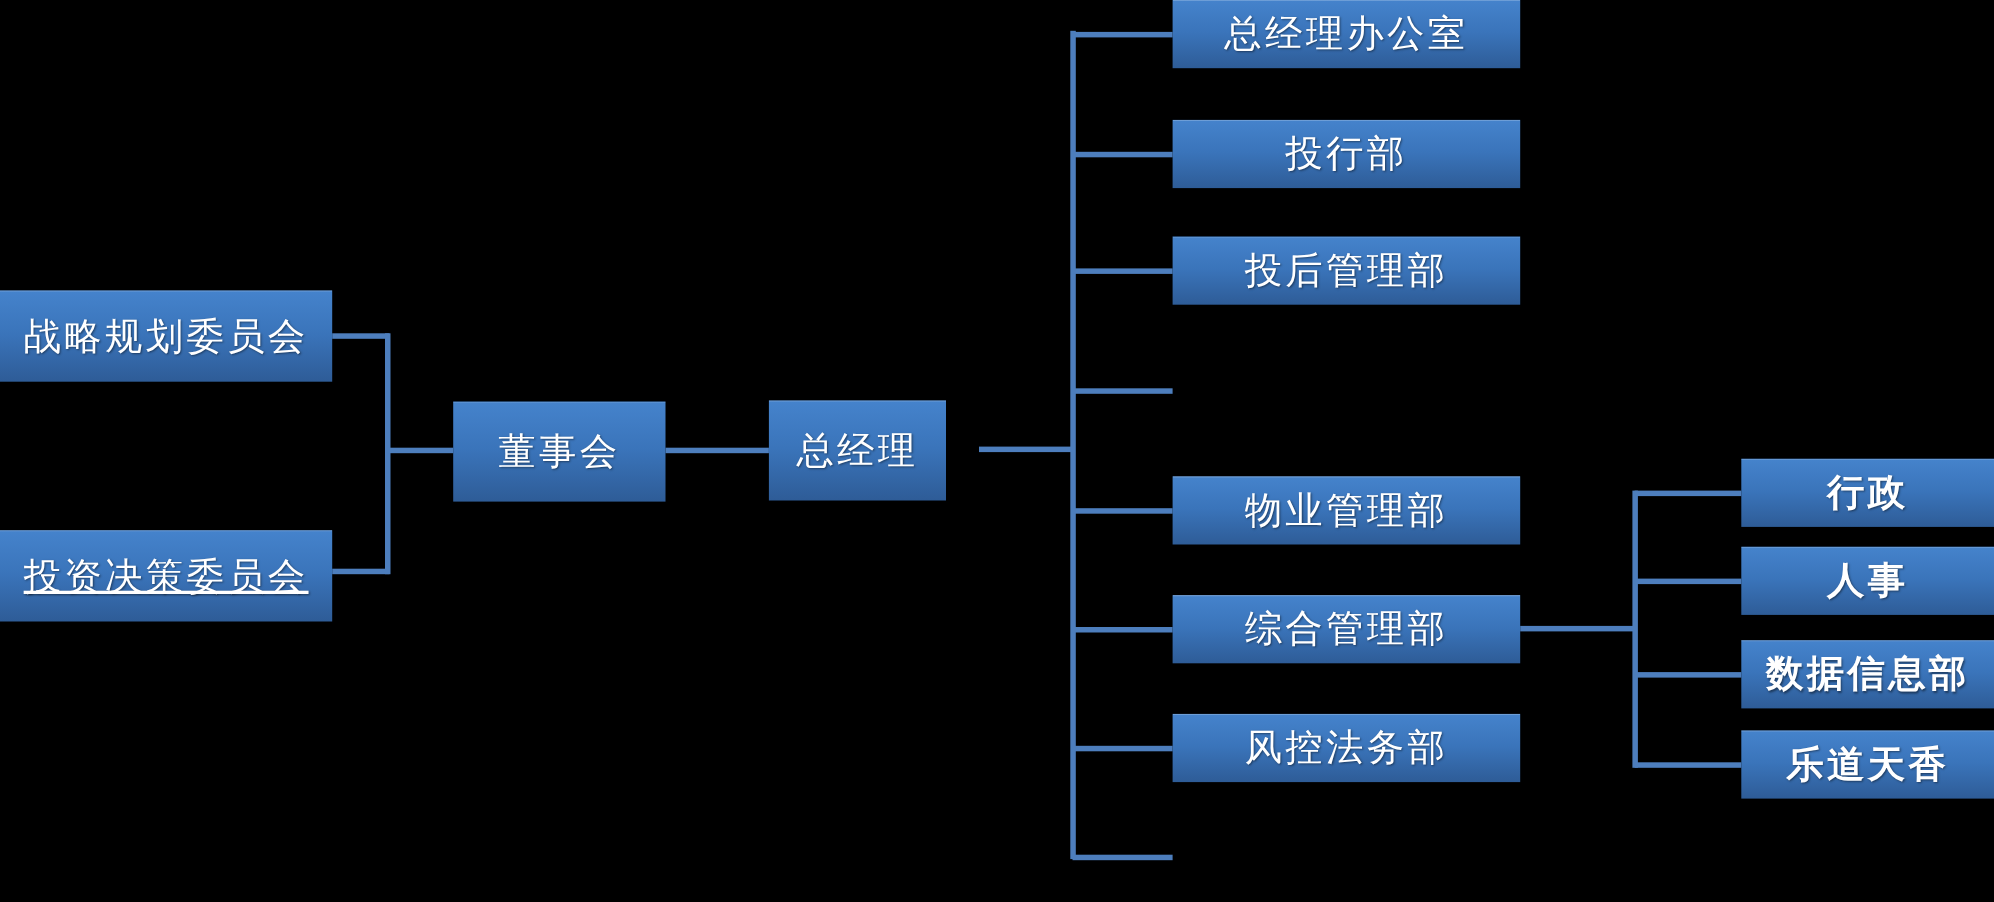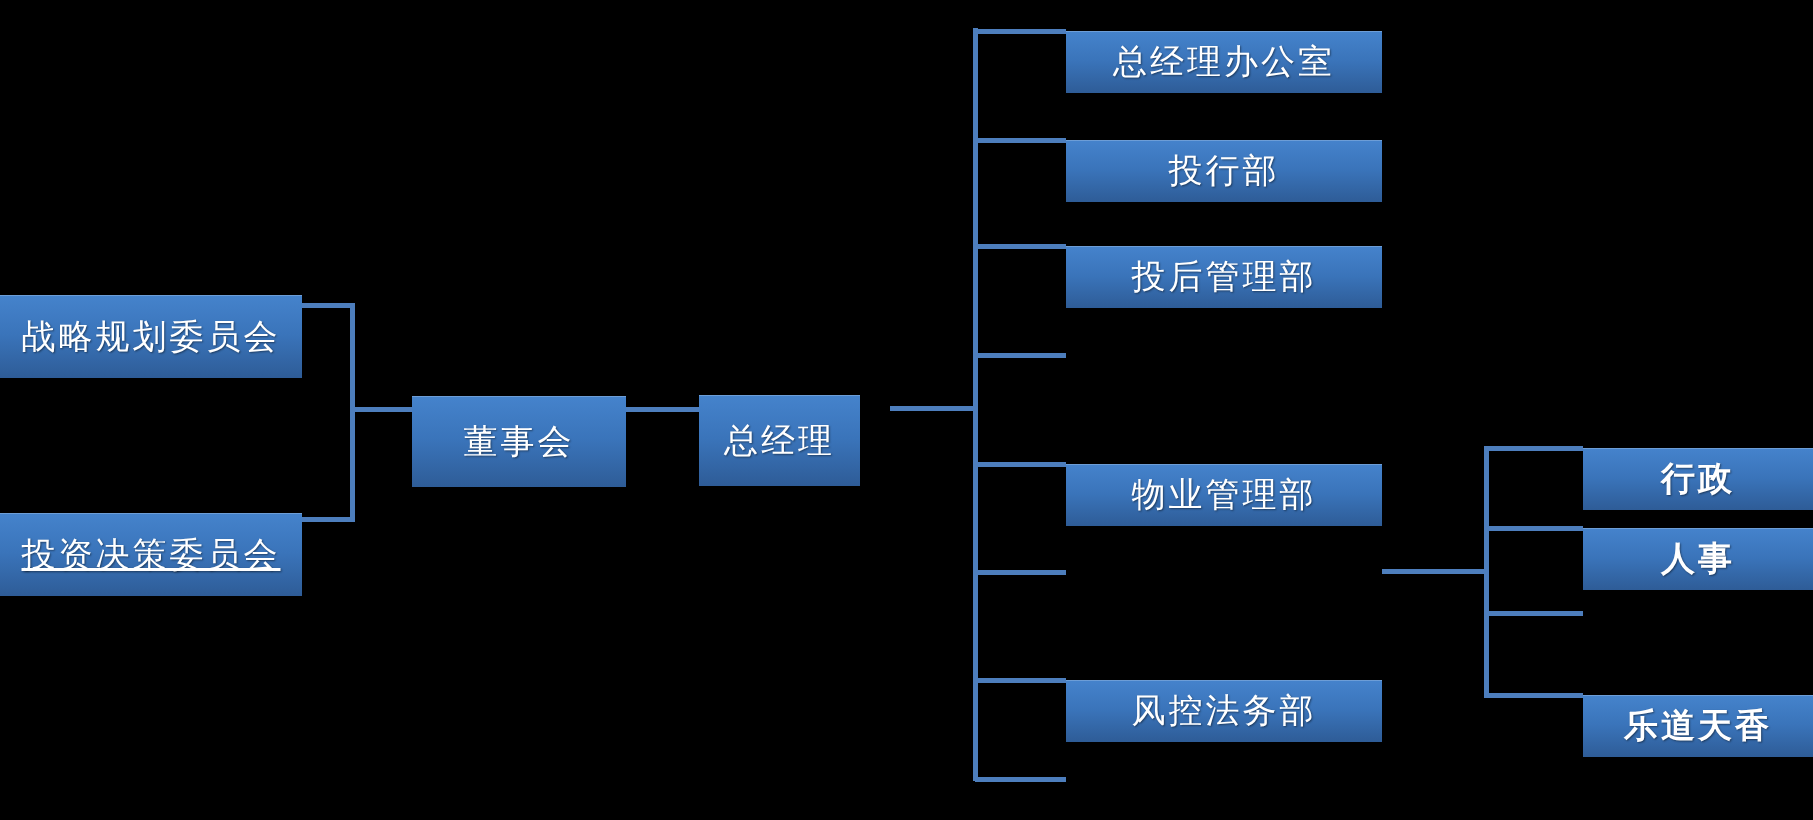--- a/index.html
+++ b/index.html
@@ -30,26 +30,25 @@
     display: flex;
     align-items: center;
     justify-content: center;
     background: linear-gradient(180deg, #4583cc 0%, #3a74ba 48%, #2e5c97 100%);
     box-shadow: inset 0 1px 0 rgba(255,255,255,0.22);
     color: #ffffff;
     font-size: 34px;
     letter-spacing: 3px;
     text-shadow: 1px 1px 2px rgba(0,0,0,0.45);
     white-space: nowrap;
-    margin-top: 31px;
   }
   
   .node.committee { left: 0; width: 302px; height: 83px; }
   
-  .node.board { left: 412px; top: 365px; width: 214px; height: 91px; }
+  .node.board { left: 412px; top: 365px; width: 193px; height: 91px; }
   .node.gm    { left: 699px; top: 364px; width: 161px; height: 91px; }
   
   .node.dept { left: 1066px; width: 316px; height: 62px; }
   
   .node.sub { left: 1583px; width: 230px; height: 62px; font-weight: bold; }
 </style>
 </head>
 <body>
 
 <div class="canvas">
@@ -82,19 +81,21 @@
   <div class="node committee" style="top:264px;">战略规划委员会</div>
   <div class="node committee" style="top:482px;text-decoration:underline;">投资决策委员会</div>
 
   <div class="node board">董事会</div>
   <div class="node gm">总经理</div>
 
   <div class="node dept" style="top:0px;">总经理办公室</div>
   <div class="node dept" style="top:109px;">投行部</div>
   <div class="node dept" style="top:215px;">投后管理部</div>
   <div class="node dept" style="top:433px;">物业管理部</div>
+  <div class="node dept" style="top:541px;">综合管理部</div>
   <div class="node dept" style="top:649px;">风控法务部</div>
 
   <div class="node sub" style="top:417px;">行政</div>
   <div class="node sub" style="top:497px;">人事</div>
+  <div class="node sub" style="top:582px;">数据信息部</div>
   <div class="node sub" style="top:664px;">乐道天香</div>
 
 </div>
 
 </body></html>

